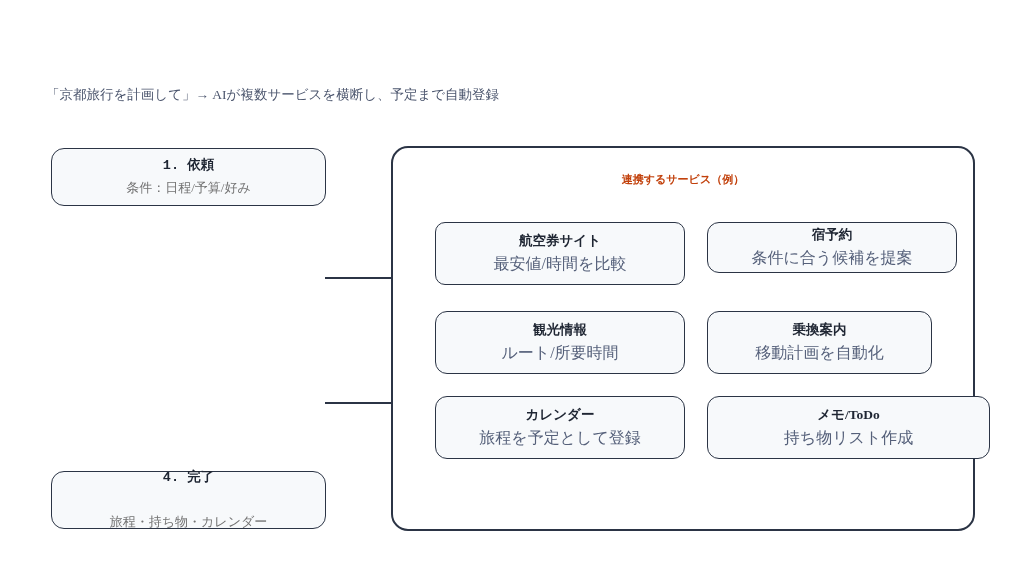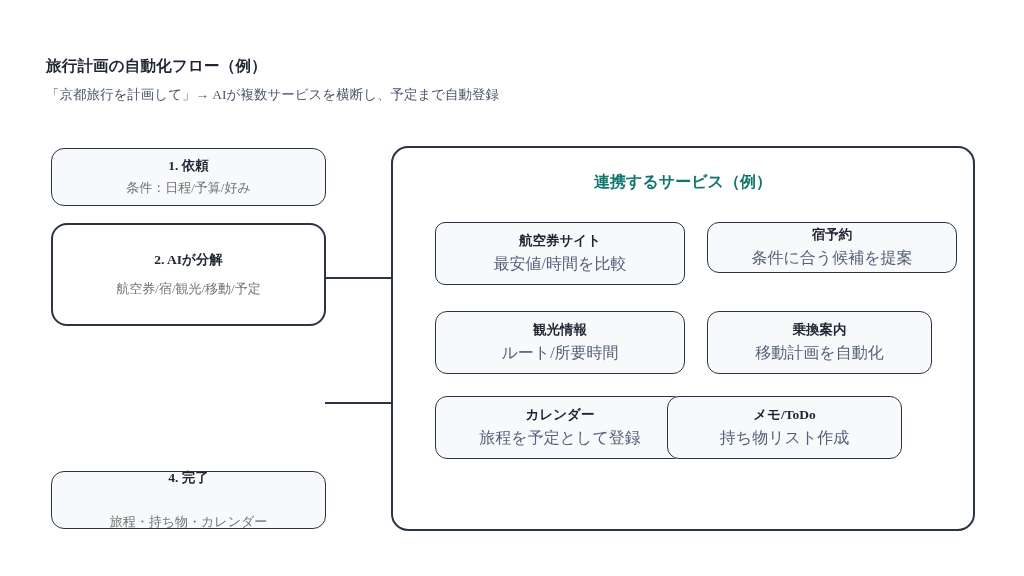--- a/index.html
+++ b/index.html
@@ -58,20 +58,21 @@
     border-width: 2.6px;
     border-radius: 16px;
     background: #ffffff;
   }
   .box .box-title {
     font-size: 13.5px;
     font-weight: bold;
     color: #1f2633;
     line-height: 1.35;
     white-space: nowrap;
+    font-family: Liberation Mono, monospace;
   }
   .box .box-sub {
     font-size: 13px;
     font-weight: normal;
     color: #737373;
     line-height: 1.4;
     margin-top: 3px;
     white-space: nowrap;
   }
   .box.emphasis .box-sub {
@@ -104,23 +105,23 @@
     background: #ffffff;
     border: 2.6px solid #2b3445;
     border-radius: 17px;
   }
   #services-panel-title {
     position: absolute;
     left: 0;
     right: 0;
     top: 24px;
     text-align: center;
-    font-size: 16px;
-    font-weight: bold;
-    color: #0f766e;
+    font-size: 11px;
+    font-weight: bold;
+    color: #c2410c;
   }
 
   
   .card {
     position: absolute;
     box-sizing: border-box;
     background: #f7f9fb;
     border: 1.8px solid #2b3445;
     border-radius: 12px;
     display: flex;
@@ -142,39 +143,34 @@
     line-height: 1.35;
     margin-top: 4px;
     white-space: nowrap;
   }
 
   #card-0 { left: 435px; top: 222px; width: 250px; height: 63px; border-radius: 10px; }
   #card-1 { left: 707px; top: 222px; width: 250px; height: 51px; }
   #card-2 { left: 435px; top: 311px; width: 250px; height: 63px; }
   #card-3 { left: 707px; top: 311px; width: 225px; height: 63px; }
   #card-4 { left: 435px; top: 396px; width: 250px; height: 63px; }
-  #card-5 { left: 667px; top: 396px; width: 235px; height: 63px; }
+  #card-5 { left: 707px; top: 396px; width: 283px; height: 63px; }
 </style>
 </head>
 <body>
 
 <div id="canvas">
 
-  <div class="title">旅行計画の自動化フロー（例）</div>
   <div class="subtitle">「京都旅行を計画して」→ AIが複数サービスを横断し、予定まで自動登録</div>
 
   <div class="box" id="step-1">
     <div class="box-title">1. 依頼</div>
     <div class="box-sub">条件：日程/予算/好み</div>
   </div>
 
-  <div class="box emphasis" id="step-2">
-    <div class="box-title">2. AIが分解</div>
-    <div class="box-sub">航空券/宿/観光/移動/予定</div>
-  </div>
 
 
   <div class="box" id="step-4">
     <div class="box-title">4. 完了</div>
     <div class="box-sub">旅程・持ち物・カレンダー</div>
   </div>
 
   <div class="connector" id="connector-step2"></div>
   <div class="connector" id="connector-step3"></div>
 

